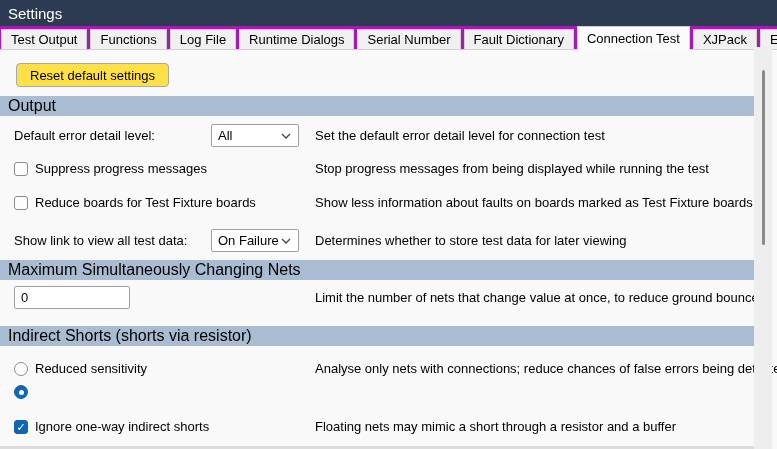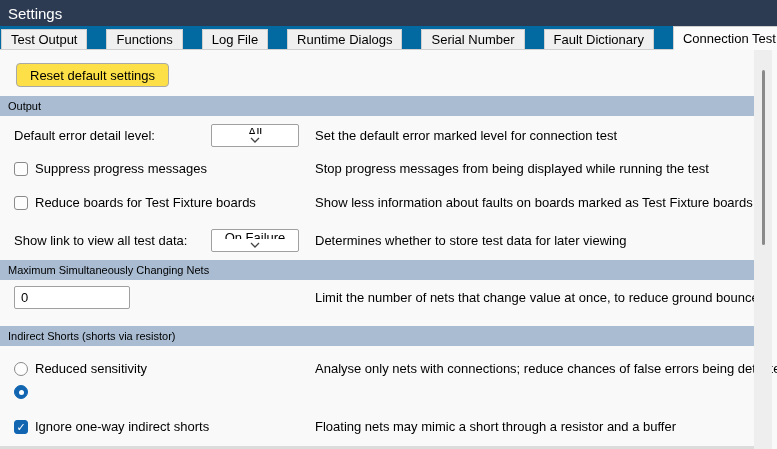--- a/index.html
+++ b/index.html
@@ -5,43 +5,43 @@
   * { margin:0; padding:0; box-sizing:border-box; }
   html,body { width:777px; height:449px; overflow:hidden; }
   body { font-family:"Liberation Sans", sans-serif; font-size:13px; color:#000; background:#f9f9f9; }
   .window { position:relative; width:777px; height:449px; background:#f9f9f9; overflow:hidden; }
 
   
   .titlebar { position:absolute; left:0; top:0; width:777px; height:26px; background:#2d3b52; display:flex; align-items:center; padding-left:8px; }
   .titlebar .title { color:#ffffff; font-size:15px; }
 
   
-  .tabstrip { position:absolute; left:0; top:26px; width:777px; height:24px; display:flex; align-items:flex-end; border-bottom:1px solid #d0d0d0; background:#0369a1; padding-left:1px;gap:16px; }
+  .tabstrip { position:absolute; left:0; top:26px; width:777px; height:24px; display:flex; align-items:flex-end; border-bottom:1px solid #d0d0d0; background:#a21caf; padding-left:1px; }
   .tab { height:20px; display:flex; align-items:center; padding:0 9px; background:#f0f0f0; border:1px solid #d0d0d0; border-bottom:none; margin-right:3px; cursor:default; white-space:nowrap; }
   .tab.selected { height:24px; background:#fbfbfb; margin-bottom:-1px; border-bottom:1px solid #fbfbfb; z-index:2; }
 
   
   .content { position:absolute; left:0; top:50px; width:777px; height:399px; background:#f9f9f9; }
 
   .btn { position:absolute; left:16px; top:13px; height:24px; padding:0 13px; background:#fde047; border:1px solid #a9a9a9; border-radius:4px; font-family:"Liberation Sans", sans-serif; font-size:13px; display:flex; align-items:center; }
 
-  .section-header { position:absolute; left:0; right:21px; height:20px; background:#a9bcd2; display:flex; align-items:center; padding-left:8px; font-size:11px; }
+  .section-header { position:absolute; left:0; right:21px; height:20px; background:#a9bcd2; display:flex; align-items:center; padding-left:8px; font-size:16px; }
   .hdr-output { top:46px; }
   .hdr-maxnets { top:210px; }
   .hdr-indirect { top:276px; }
 
   .row { position:absolute; left:14px; right:28px; height:24px; }
   .row .lbl { position:absolute; left:0; top:0; height:24px; line-height:24px; white-space:nowrap; }
   .row .lbl.after-box { left:21px; }
   .row .desc { position:absolute; left:301px; top:0; height:24px; line-height:24px; white-space:nowrap; }
 
   .r1 { top:74px; }  .r2 { top:107px; } .r3 { top:141px; } .r4 { top:179px; }
   .r5 { top:236px; } .r6 { top:307px;text-align:right; } .r7 { top:330px; } .r8 { top:365px; }
 
-  .dropdown { position:absolute; left:197px; top:0; width:88px; height:23px; background:#ffffff; border:1px solid #a0a0a0; border-radius:2px; display:flex; align-items:center; padding:0 6px;flex-direction:column; }
+  .dropdown { position:absolute; left:197px; top:0; width:88px; height:23px; background:#ffffff; border:1px solid #a0a0a0; border-radius:2px; display:flex; align-items:center; padding:0 6px; }
   .dropdown .val { flex:1; white-space:nowrap; overflow:hidden; }
   .dropdown .chev { width:12px; height:12px; flex:0 0 12px; color:#444; }
 
   .textbox { position:absolute; left:0; top:0; width:116px; height:23px; background:#ffffff; border:1px solid #a0a0a0; border-radius:2px; padding:0 6px; font-family:"Liberation Sans", sans-serif; font-size:13px; }
 
   .checkbox { position:absolute; left:0; top:5px; width:14px; height:14px; border:1px solid #8a8a8a; border-radius:3px; background:#fdfdfd; }
   .checkbox.checked { background:#1266b1; border-color:#1266b1; color:#fff; font-size:11px; line-height:13px; text-align:center; }
   .radio { position:absolute; left:0; top:5px; width:14px; height:14px; border:1px solid #8a8a8a; border-radius:50%; background:#fdfdfd; }
   .radio.checked { background:#1266b1; border-color:#1266b1; }
   .radio.checked::after { content:""; position:absolute; left:4px; top:4px; width:5px; height:5px; background:#ffffff; border-radius:50%; }
@@ -82,21 +82,21 @@
     <div class="row r1">
       <span class="lbl">Default error detail level:</span>
       <div class="dropdown">
         <span class="val">All</span>
         <span class="chev">
           <svg width="12" height="12" viewBox="0 0 12 12">
               <polyline points="2,4 6,8 10,4" fill="none" stroke="#444" stroke-width="1.3"></polyline>
             </svg>
         </span>
       </div>
-      <span class="desc">Set the default error marked level for connection test</span>
+      <span class="desc">Set the default error detail level for connection test</span>
     </div>
 
     <div class="row r2">
       <span class="checkbox"></span>
       <span class="lbl after-box">Suppress progress messages</span>
       <span class="desc">Stop progress messages from being displayed while running the test</span>
     </div>
 
     <div class="row r3">
       <span class="checkbox"></span>

